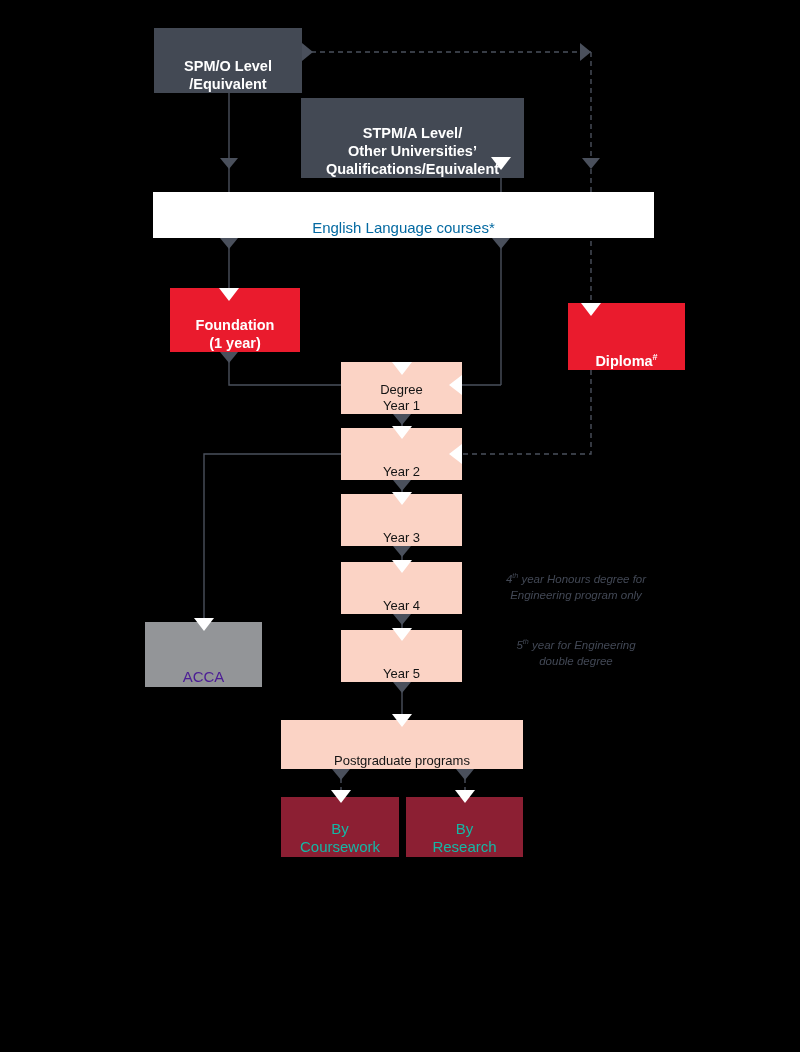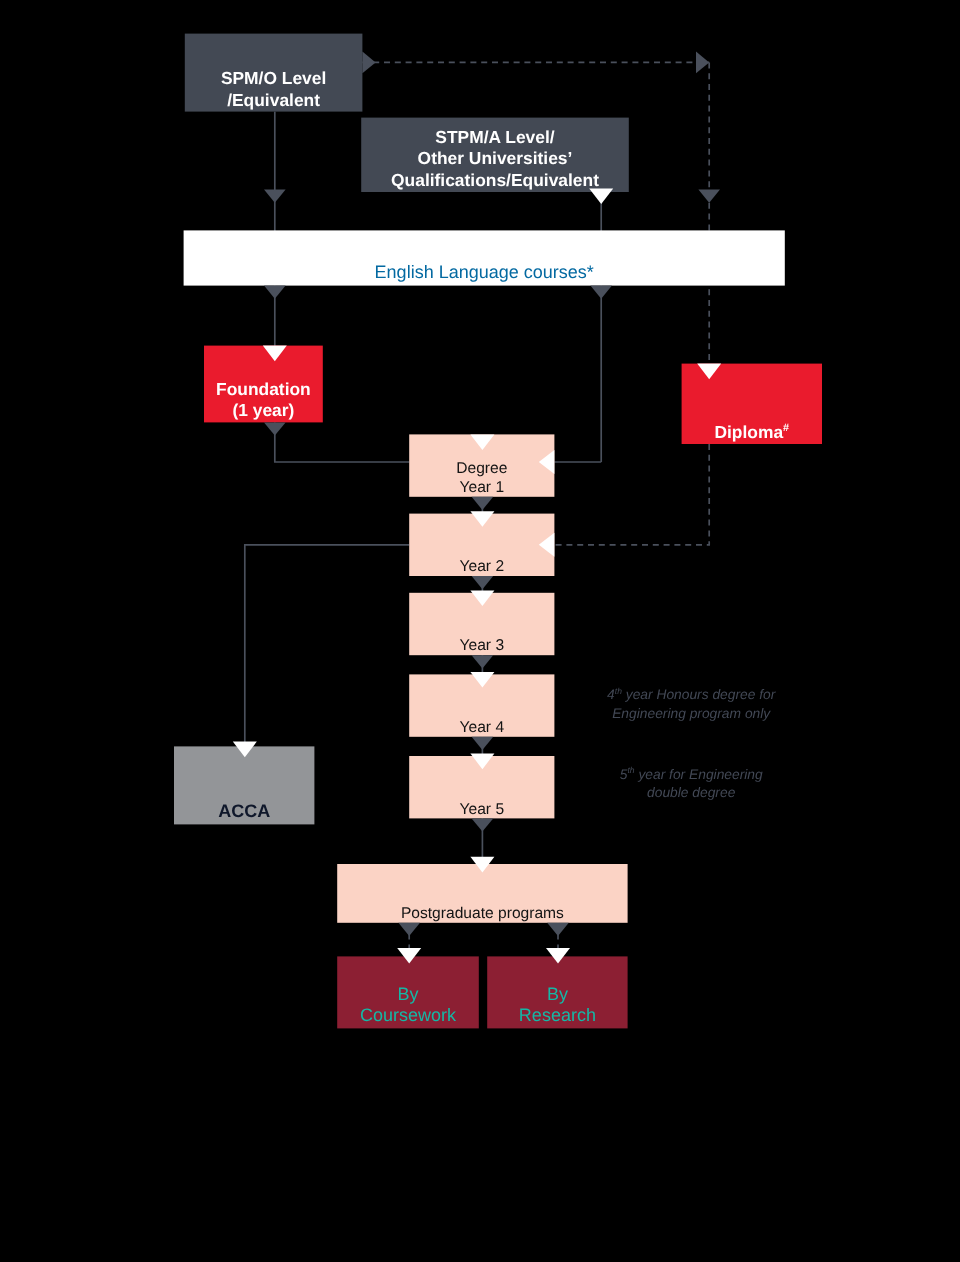--- a/index.html
+++ b/index.html
@@ -57,23 +57,22 @@
     font-weight: bold;
     font-size: 14.5px;
   }
   .n-pink {
     background: #fbd3c5;
     color: #141414;
     font-size: 13px;
   }
   .n-gray {
     background: #939598;
-    color: #0f172a;
+    color: #4c1d95;
     font-size: 15px;
-    font-weight: bold;
   }
   .n-maroon {
     background: #8c1f33;
     color: #14b8a6;
     font-size: 15px;
   }
   .note {
     position: absolute;
     color: #424855;
     font-style: italic;
@@ -179,31 +178,31 @@
   <div class="ah ah-down-dark" style="left:332px; top:769px;"></div>
   <div class="ah ah-down-dark" style="left:456px; top:769px;"></div>
   <div class="ah ah-down-white" style="left:331px; top:790px;"></div>
   <div class="ah ah-down-white" style="left:455px; top:790px;"></div>
 
   <div class="node n-dark" style="left:154px; top:28px; width:148px; height:65px;">
     <span class="lbl">SPM/O Level
 /Equivalent</span>
   </div>
 
-  <div class="node n-dark" style="left:301px; top:98px; width:223px; height:62px;">
+  <div class="node n-dark" style="left:301px; top:98px; width:223px; height:80px;">
     <span class="lbl">STPM/A Level/
 Other Universities’
 Qualifications/Equivalent</span>
   </div>
 
   <div class="node n-white" style="left:153px; top:192px; width:501px; height:46px;">
     <span class="lbl">English Language courses*</span>
   </div>
 
-  <div class="node n-red" style="left:170px; top:288px; width:99px; height:64px;">
+  <div class="node n-red" style="left:170px; top:288px; width:130px; height:64px;">
     <span class="lbl">Foundation
 (1 year)</span>
   </div>
 
   <div class="node n-red" style="left:532px; top:303px; width:117px; height:67px;margin-left:36px;">
     <span class="lbl"><span>Diploma</span><sup>#</sup></span>
   </div>
 
   <div class="node n-pink" style="left:341px; top:362px; width:121px; height:52px;">
     <span class="lbl">Degree

